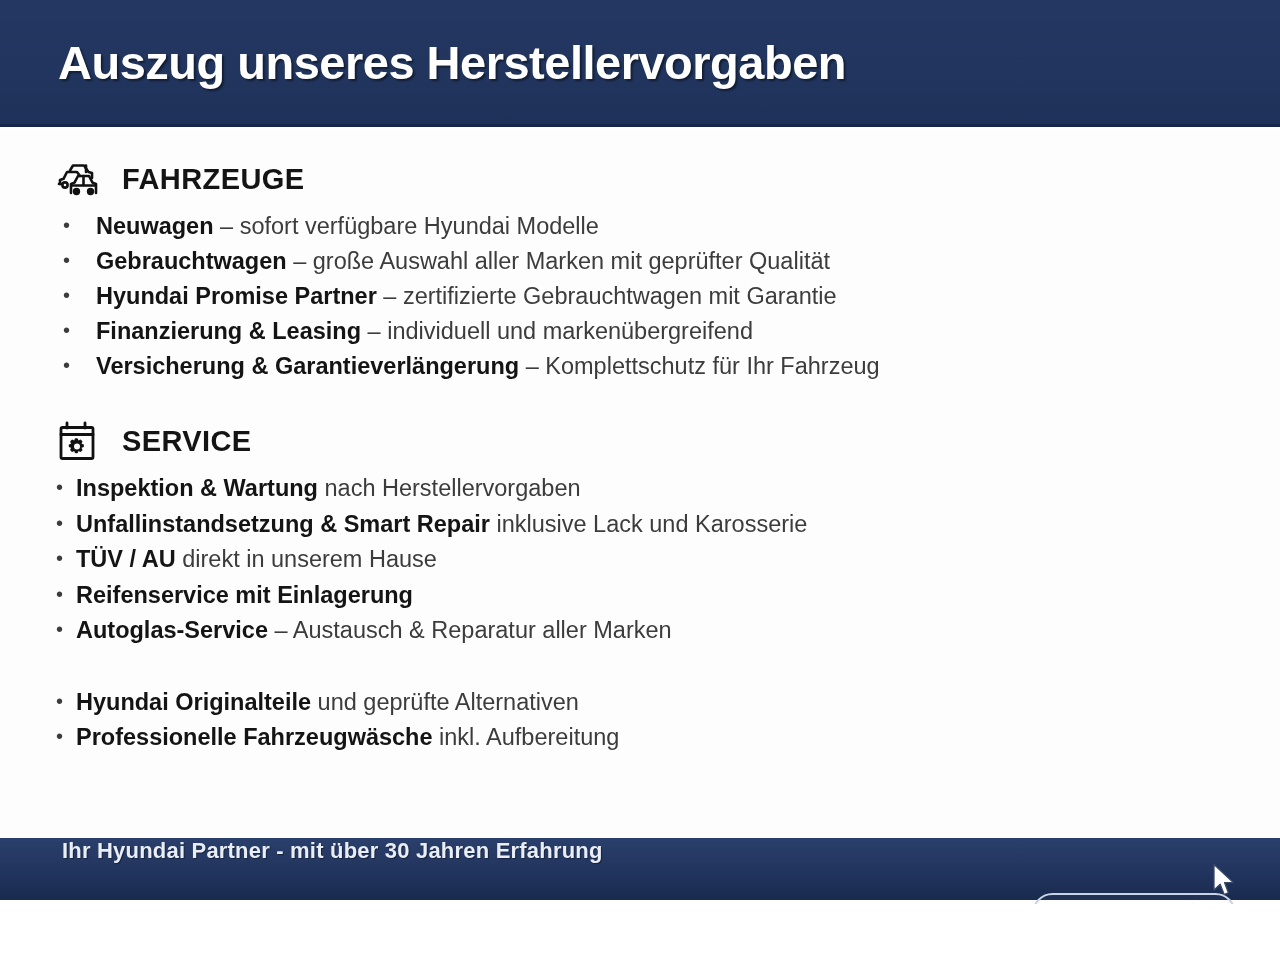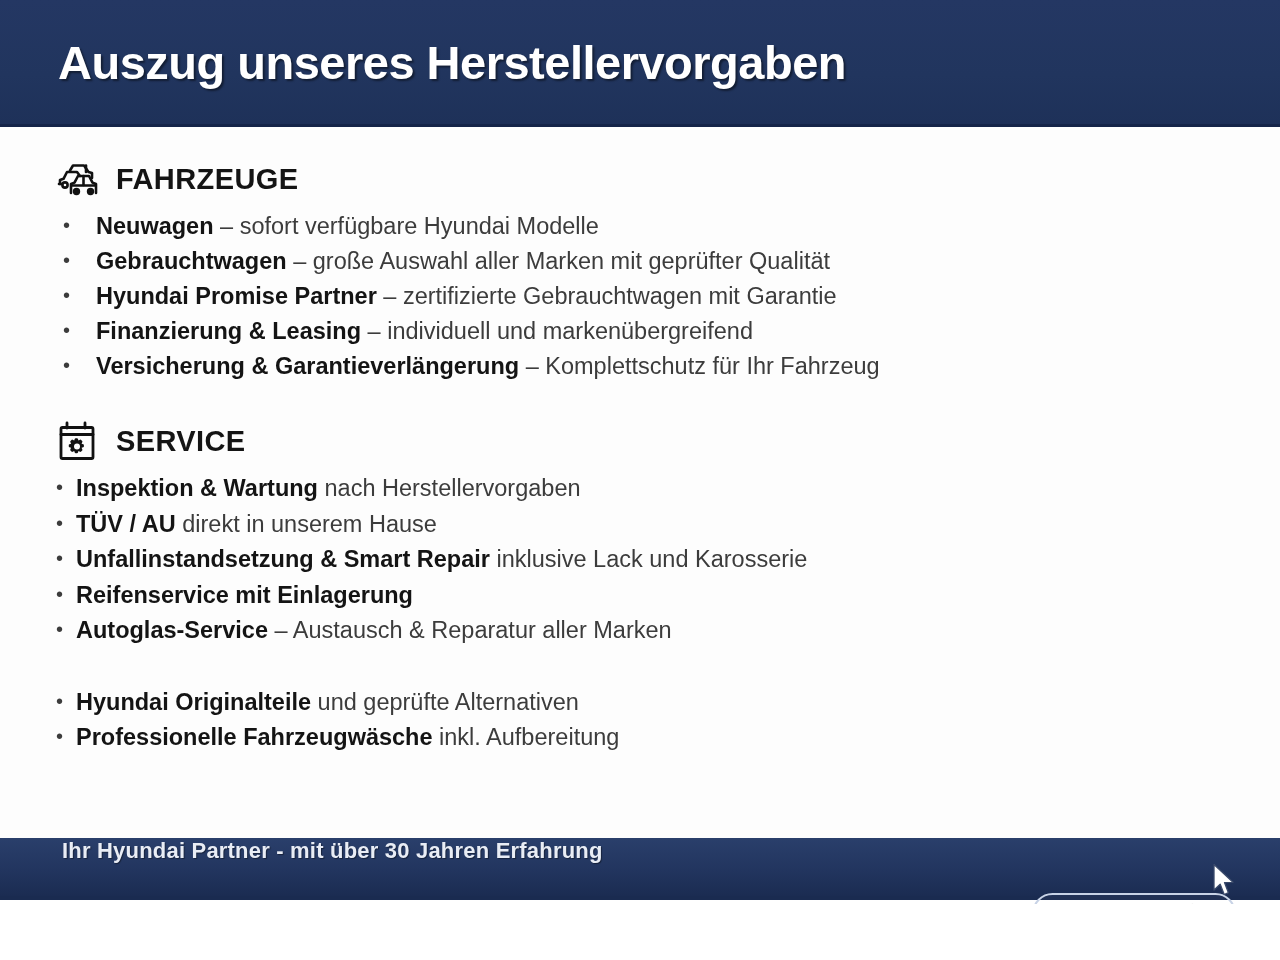--- a/index.html
+++ b/index.html
@@ -50,21 +50,21 @@
     height: 708px;
     background: #fdfdfd;
     padding: 28px 40px 0 56px;
   }
 
   .section { margin-bottom: 6px; }
 
   .section-head {
     display: flex;
     align-items: center;
-    gap: 18px;
+    gap: 24px;
     margin-bottom: 9px;
   }
   .section-icon {
     width: 42px;
     height: 42px;
     flex: 0 0 42px;
     display: flex;
     align-items: center;
     justify-content: center;
     color: #111111;
@@ -229,22 +229,22 @@
             <g fill="#111" stroke="none">
               <path d="M19 17.2a1 1 0 0 1 .95.7l.5 1.6 1.55-.75a1 1 0 0 1 1.18.2l.95.95a1 1 0 0 1 .2 1.18l-.75 1.55 1.6.5a1 1 0 0 1 .7.95v1.34a1 1 0 0 1-.7.95l-1.6.5.75 1.55a1 1 0 0 1-.2 1.18l-.95.95a1 1 0 0 1-1.18.2l-1.55-.75-.5 1.6a1 1 0 0 1-.95.7h-1.34a1 1 0 0 1-.95-.7l-.5-1.6-1.55.75a1 1 0 0 1-1.18-.2l-.95-.95a1 1 0 0 1-.2-1.18l.75-1.55-1.6-.5a1 1 0 0 1-.7-.95v-1.34a1 1 0 0 1 .7-.95l1.6-.5-.75-1.55a1 1 0 0 1 .2-1.18l.95-.95a1 1 0 0 1 1.18-.2l1.55.75.5-1.6a1 1 0 0 1 .95-.7z"></path>
             </g>
             <circle cx="19" cy="25.6" r="3" fill="#fdfdfd" stroke="none"></circle>
           </svg>
         </span>
         <span class="section-title">SERVICE</span>
       </div>
       <ul class="list flush">
         <li><span class="b">Inspektion &amp; Wartung</span><span> nach Herstellervorgaben</span></li>
+        <li><span class="b">Unfallinstandsetzung &amp; Smart Repair</span><span> inklusive Lack und Karosserie</span></li>
         <li><span class="b">TÜV / AU</span><span> direkt in unserem Hause</span></li>
-        <li><span class="b">Unfallinstandsetzung &amp; Smart Repair</span><span> inklusive Lack und Karosserie</span></li>
         <li><span class="b">Reifenservice mit Einlagerung</span><span></span></li>
         <li><span class="b">Autoglas-Service</span><span> – Austausch &amp; Reparatur aller Marken</span></li>
       </ul>
     </div>
 
     <div class="gap-service"></div>
 
     <div class="section">
       <ul class="list flush">
         <li><span class="b">Hyundai Originalteile</span><span> und geprüfte Alternativen</span></li>

